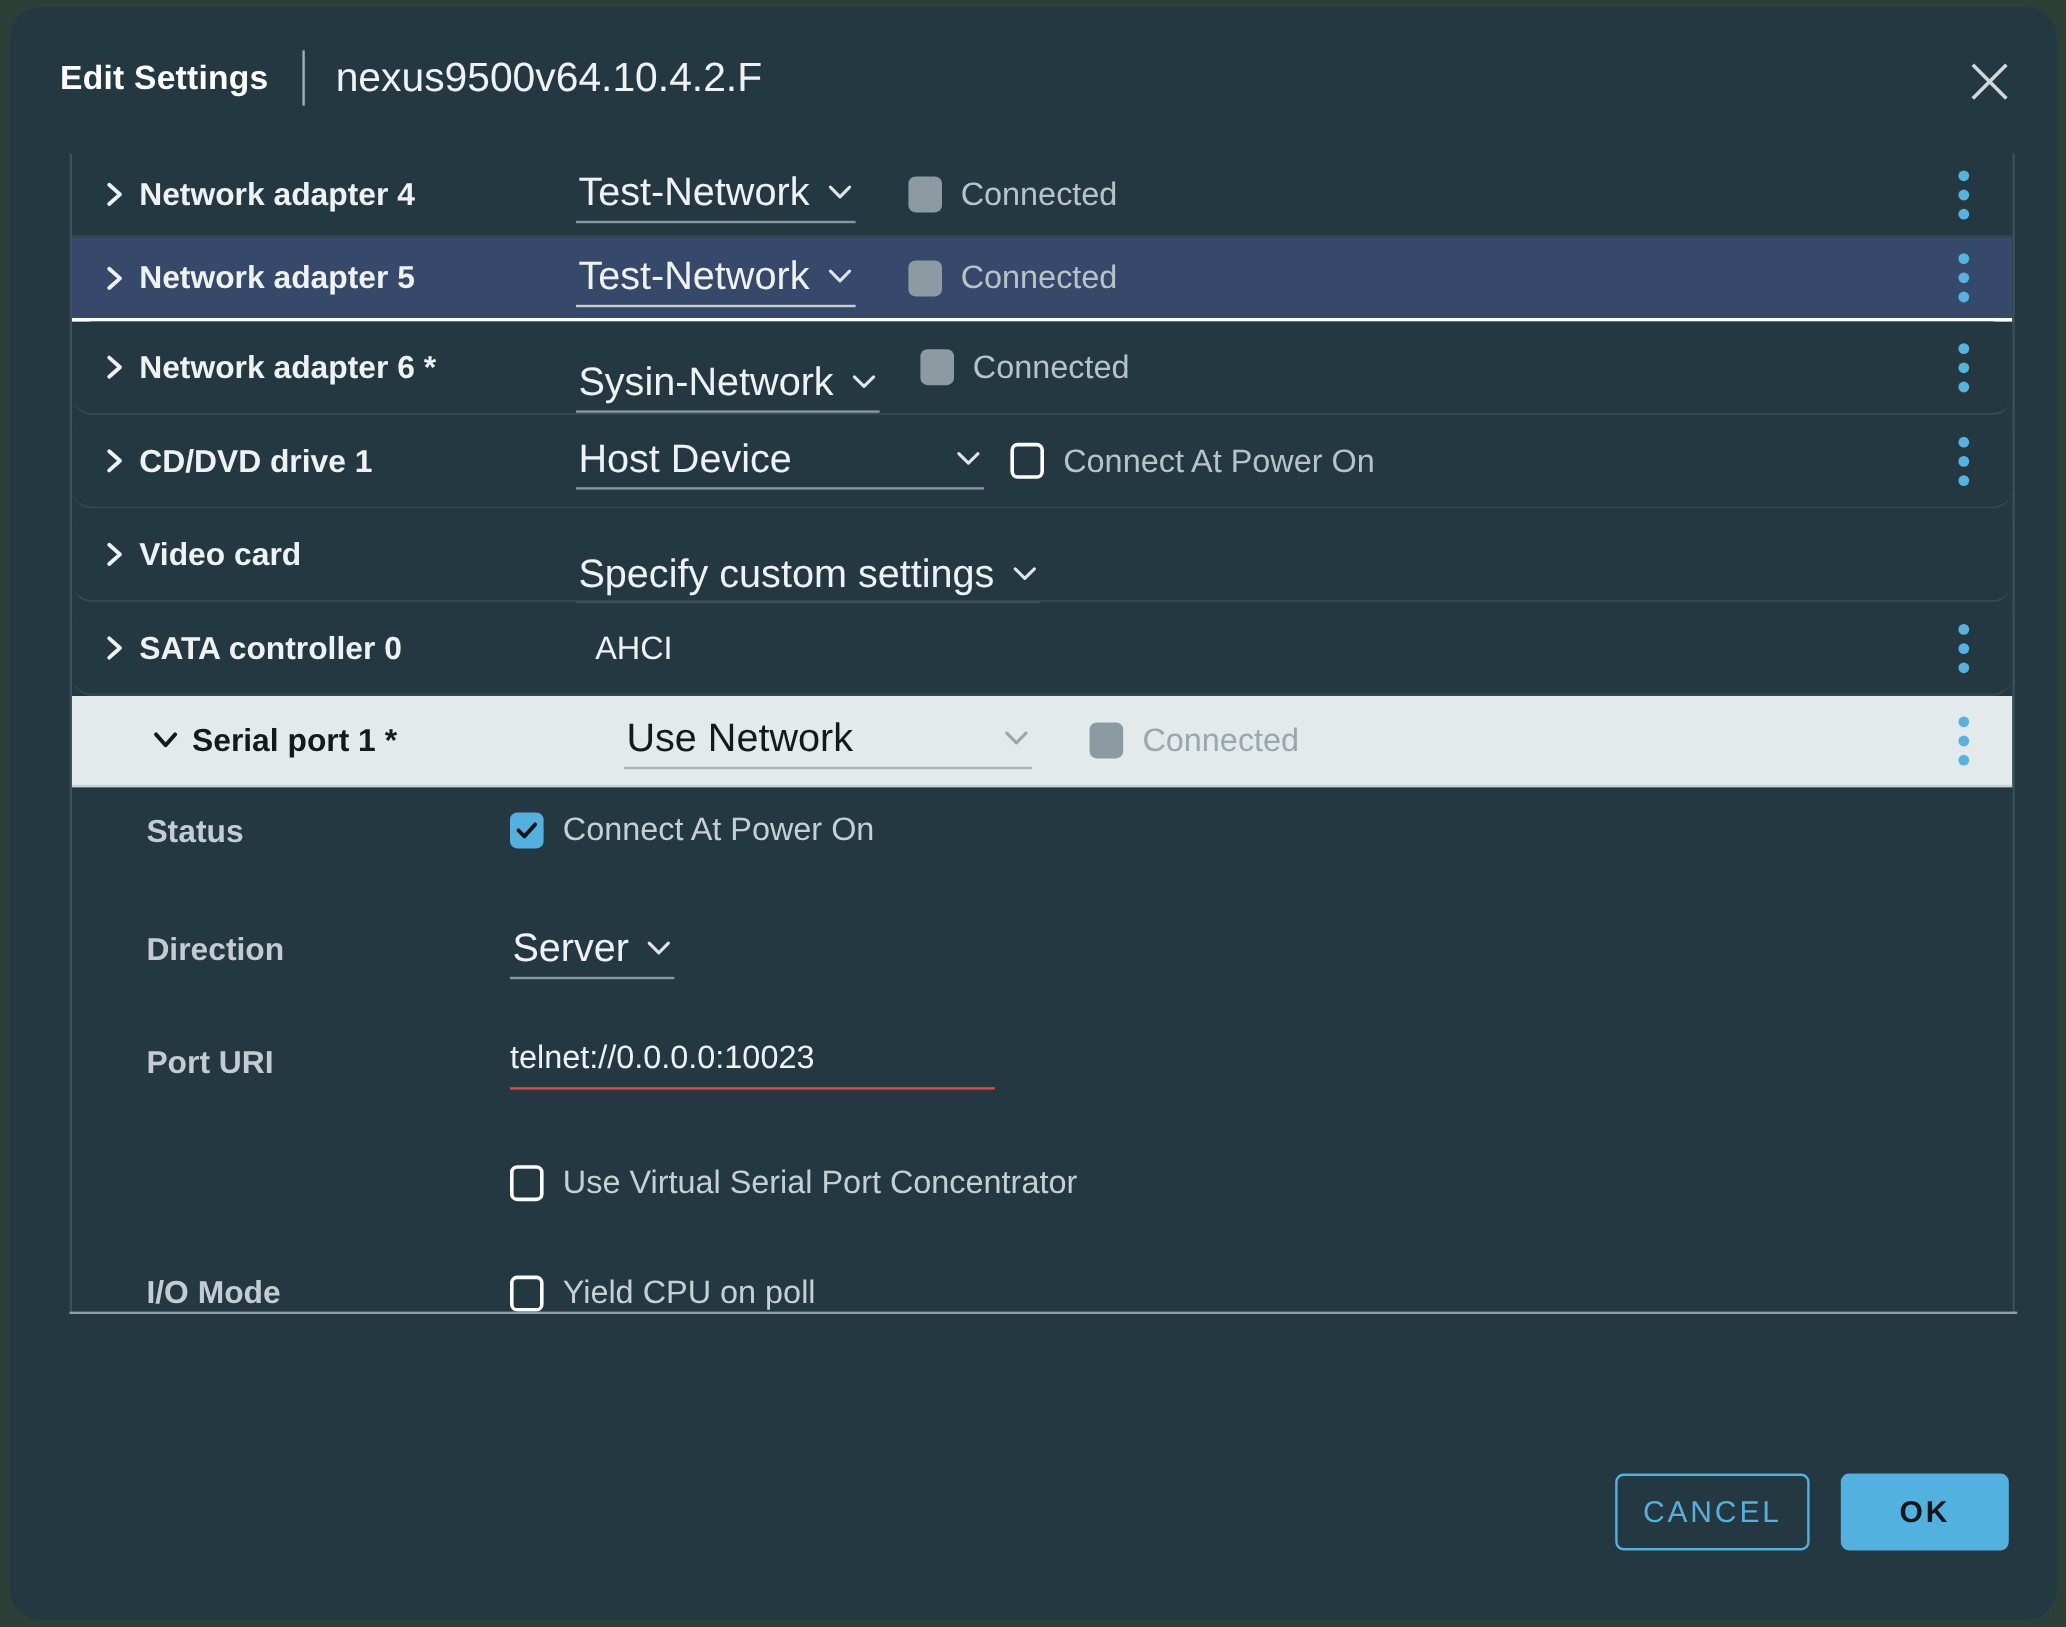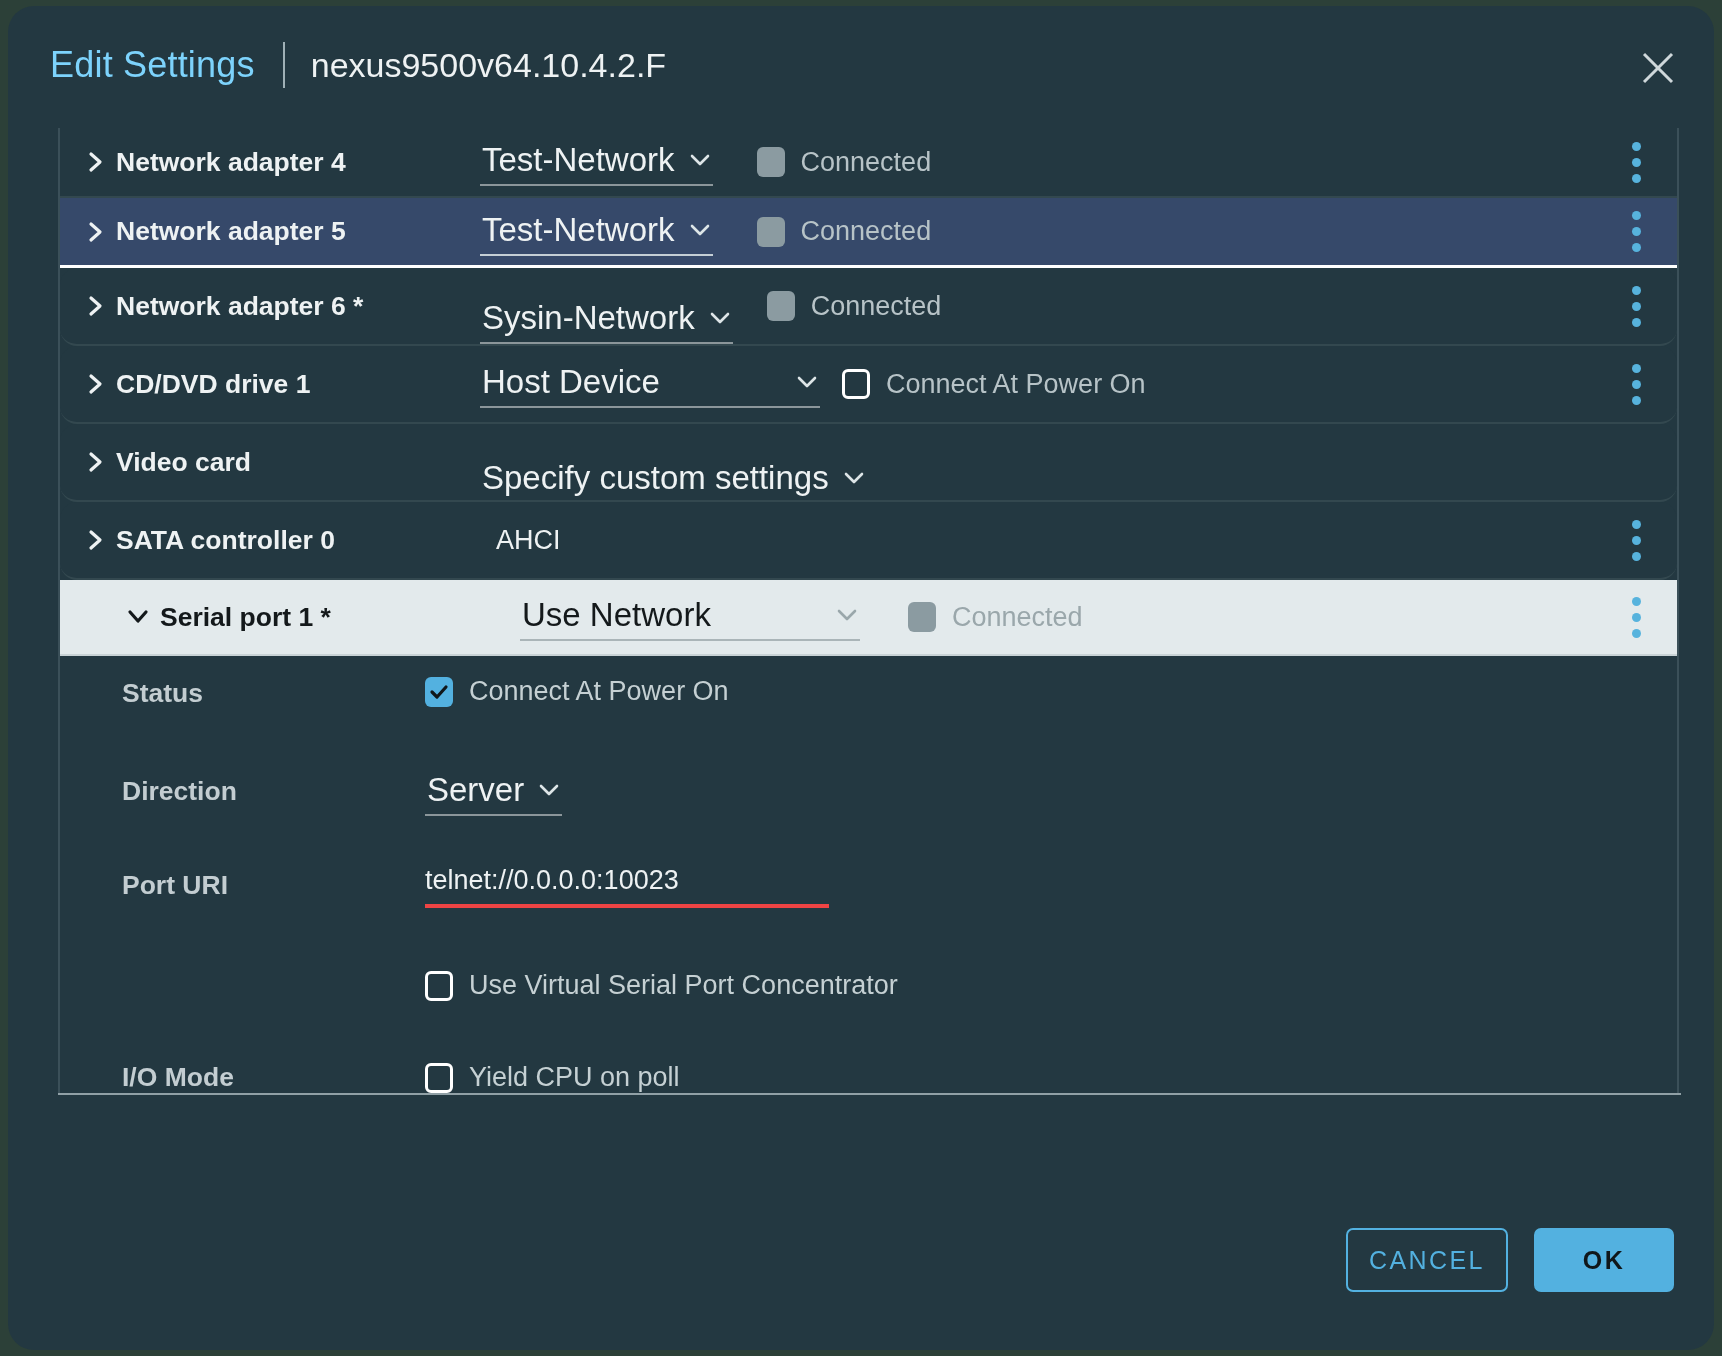--- a/index.html
+++ b/index.html
@@ -29,23 +29,23 @@
 
   
   .header {
     position: relative;
     height: 118px;
     display: flex;
     align-items: center;
     padding-left: 42px;
   }
   .title {
-    font-size: 36px;
-    color: #7dd3fc;
-    font-weight: 400;
+    font-size: 28px;
+    color: #ffffff;
+    font-weight: 700;
     letter-spacing: 0.2px;
     white-space: nowrap;
   }
   .title-sep {
     width: 2px;
     height: 46px;
     background: #9fb0b6;
     margin: 0 26px 0 28px;
   }
   .subtitle {
@@ -223,21 +223,21 @@
     box-sizing: border-box;
     font-size: 26.5px;
     color: #c3cdd1;
     font-weight: 700;
     white-space: nowrap;
     padding-top: 22px;
   }
   .detail-field { padding-top: 14px; }
 
   .text-input {
-    border-bottom: 4px solid #ef4444;
+    border-bottom: 2px solid #ef4444;
     min-width: 404px;
     height: 52px;
     display: flex;
     align-items: center;
     font-size: 27px;
     color: #eef2f3;
     box-sizing: border-box;
     cursor: text;
   }
 

